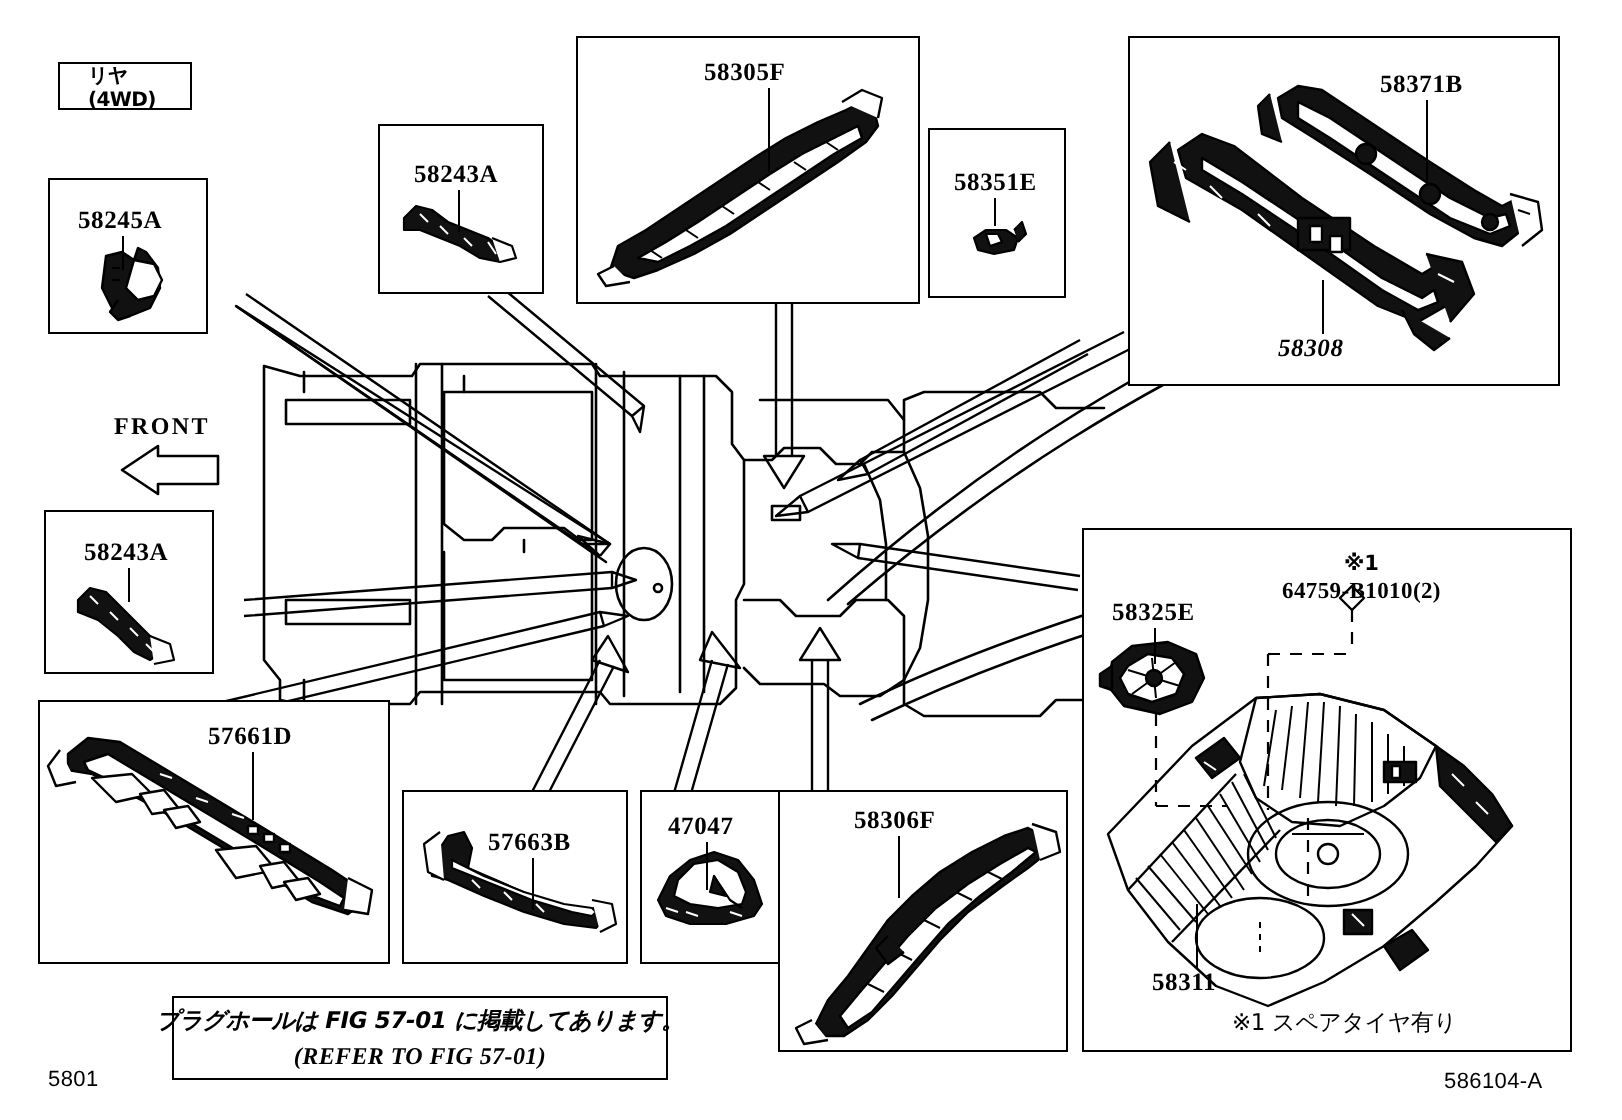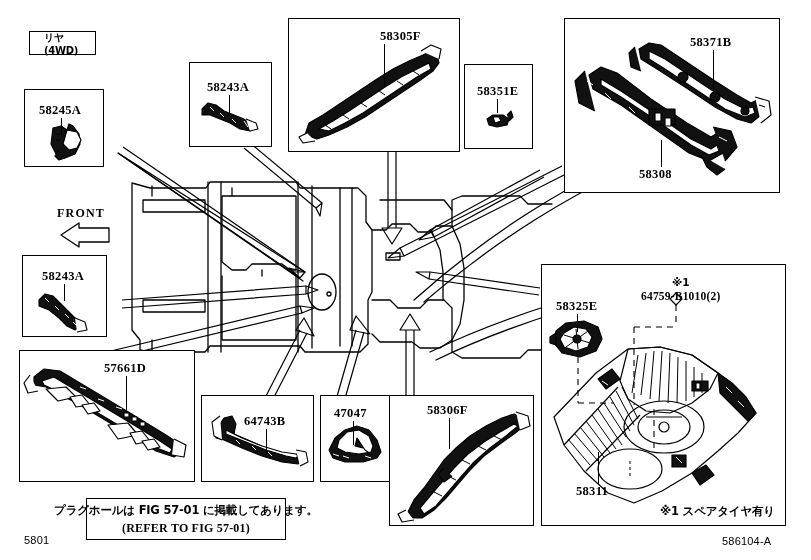--- a/index.html
+++ b/index.html
@@ -40,21 +40,21 @@
   .cornerid{position:absolute;font-family:"Liberation Sans","DejaVu Sans",sans-serif;
             font-size:11px;color:#000;letter-spacing:.2px;}
   .cornerid.right{font-weight:normal;font-size:11px;}
 
   
   .frontlabel{position:absolute;font-family:"Liberation Serif","DejaVu Serif",serif;
               font-size:12px;font-weight:bold;letter-spacing:1.2px;}
 
   
   .footjp{position:absolute;font-family:"DejaVu Sans","Liberation Sans",sans-serif;
-          font-size:11.5px;font-weight:bold;white-space:nowrap;letter-spacing:-0.2px;margin-left:44px;}
+          font-size:11.5px;font-weight:normal;white-space:nowrap;letter-spacing:-0.2px;}
 
   
   .astnote{position:absolute;text-align:center;line-height:1.25;white-space:nowrap;}
   .astnote .a1{font-family:"DejaVu Sans","Liberation Sans",sans-serif;font-size:10.5px;font-weight:bold;}
   .astnote .a2{font-family:Liberation Serif, serif;font-size:11.5px;font-weight:bold;letter-spacing:.2px;}
 
   svg{display:block;}
   .ln{stroke:#000;fill:none;}
 </style>
 </head>
@@ -200,21 +200,21 @@
         <path d="M54,96 L60,100" stroke-width="1"></path>
         <path d="M72,84 L78,88" stroke-width="1"></path>
         <path d="M90,72 L96,76" stroke-width="1"></path>
         <path d="M108,62 L114,66" stroke-width="1"></path>
         <path d="M124,52 L130,56" stroke-width="1"></path>
         <path d="M132,32 L142,26 L152,30 L150,40" fill="#fff"></path>
         <path d="M18,114 L10,118 L14,124 L26,122" fill="#fff"></path>
       </g>
     </svg>
   </div>
-  <div class="plabel" style="left:380px;top:30px;text-align:center;">58305F</div>
+  <div class="plabel" style="left:352px;top:30px;text-align:center;">58305F</div>
   <div class="lead" style="left:384px;top:44px;height:42px;"></div>
 
   <div class="box" style="left:464px;top:64px;width:69px;height:85px;">
     <svg width="67" height="83" viewBox="0 0 67 83">
       <g class="ln" stroke-width="1.1" stroke-linejoin="round">
         <path d="M22,54 L28,50 L38,50 L44,54 L42,60 L32,62 L24,60 Z" fill="#111"></path>
         <path d="M28,52 L34,52 L36,56 L30,58 Z" fill="#fff"></path>
         <path d="M42,50 L46,46 L48,52 L44,56" fill="#111"></path>
       </g>
     </svg>
@@ -250,21 +250,21 @@
         <path d="M148,108 L166,112 L172,128 L160,142" fill="#111"></path>
         <path d="M154,118 L162,122" stroke="#fff" stroke-width="1"></path>
         <path d="M40,74 L46,80" stroke="#fff" stroke-width="1"></path>
         <path d="M64,88 L70,94" stroke="#fff" stroke-width="1"></path>
         <path d="M136,136 L142,148 L152,156 L160,150" fill="#111"></path>
       </g>
     </svg>
   </div>
   <div class="plabel" style="left:690px;top:36px;">58371B</div>
   <div class="lead" style="left:713px;top:50px;height:42px;"></div>
-  <div class="plabel" style="left:639px;top:168px;">58308</div>
+  <div class="plabel" style="left:639px;top:168px;font-style:italic;">58308</div>
   <div class="lead" style="left:661px;top:140px;height:27px;"></div>
 
   <div class="box" style="left:22px;top:255px;width:85px;height:82px;">
     <svg width="83" height="80" viewBox="0 0 83 80">
       <g class="ln" stroke-width="1.1" stroke-linejoin="round">
         <path d="M16,44 L22,38 L30,40 L38,48 L46,56 L54,64 L58,70 L52,74
                  L44,70 L36,62 L26,54 L16,50 Z" fill="#111"></path>
         <path d="M22,42 L26,46" stroke="#fff" stroke-width="1"></path>
         <path d="M32,50 L36,54" stroke="#fff" stroke-width="1"></path>
         <path d="M42,58 L46,62" stroke="#fff" stroke-width="1"></path>
@@ -314,21 +314,21 @@
         <path d="M24,38 L44,46 L64,54 L84,60 L94,62 L96,60 L94,58
                  L80,56 L60,50 L40,42 L24,34 Z" fill="#fff"></path>
         <path d="M34,44 L38,48" stroke="#fff" stroke-width="1"></path>
         <path d="M50,50 L54,54" stroke="#fff" stroke-width="1"></path>
         <path d="M66,56 L70,60" stroke="#fff" stroke-width="1"></path>
         <path d="M18,20 L10,26 L12,40 L20,44" fill="#fff"></path>
         <path d="M94,54 L104,56 L106,66 L98,70" fill="#fff"></path>
       </g>
     </svg>
   </div>
-  <div class="plabel" style="left:244px;top:415px;">64743B</div>
+  <div class="plabel" style="left:244px;top:415px;">57663B</div>
   <div class="lead" style="left:266px;top:429px;height:26px;"></div>
 
   <div class="box" style="left:320px;top:395px;width:75px;height:87px;">
     <svg width="73" height="85" viewBox="0 0 73 85">
       <g class="ln" stroke-width="1.1" stroke-linejoin="round">
         <path d="M8,54 L14,42 L24,34 L36,30 L48,34 L56,44 L60,56 L56,62
                  L42,66 L24,66 L12,62 Z" fill="#111"></path>
         <path d="M18,44 L26,36 L38,34 L48,40 L52,50 L50,56 L38,58
                  L24,56 L16,52 Z" fill="#fff"></path>
         <path d="M36,42 L44,54 L50,58" stroke-width="1.1"></path>
@@ -444,21 +444,21 @@
   <div class="astnote" style="left:641px;top:276px;">
     <div class="a1">※1</div>
     <div class="a2">64759-B1010(2)</div>
   </div>
 
   <div class="plabel" style="left:576px;top:485px;">58311</div>
   <div class="lead" style="left:598px;top:452px;height:32px;"></div>
 
   <div class="footjp" style="left:616px;top:504px;">※1 スペアタイヤ有り</div>
 
-  <div class="notebox" style="left:86px;top:498px;width:200px;height:42px;">
+  <div class="notebox" style="left:86px;top:498px;width:248px;height:42px;font-style:italic;">
     <div class="jp">プラグホールは FIG 57-01 に掲載してあります。</div>
     <div class="en">(REFER TO FIG 57-01)</div>
   </div>
 
   <div class="cornerid" style="left:24px;top:534px;text-align:right;">5801</div>
   <div class="cornerid right" style="left:722px;top:535px;">586104-A</div>
 
 </div>
 
 </body></html>

